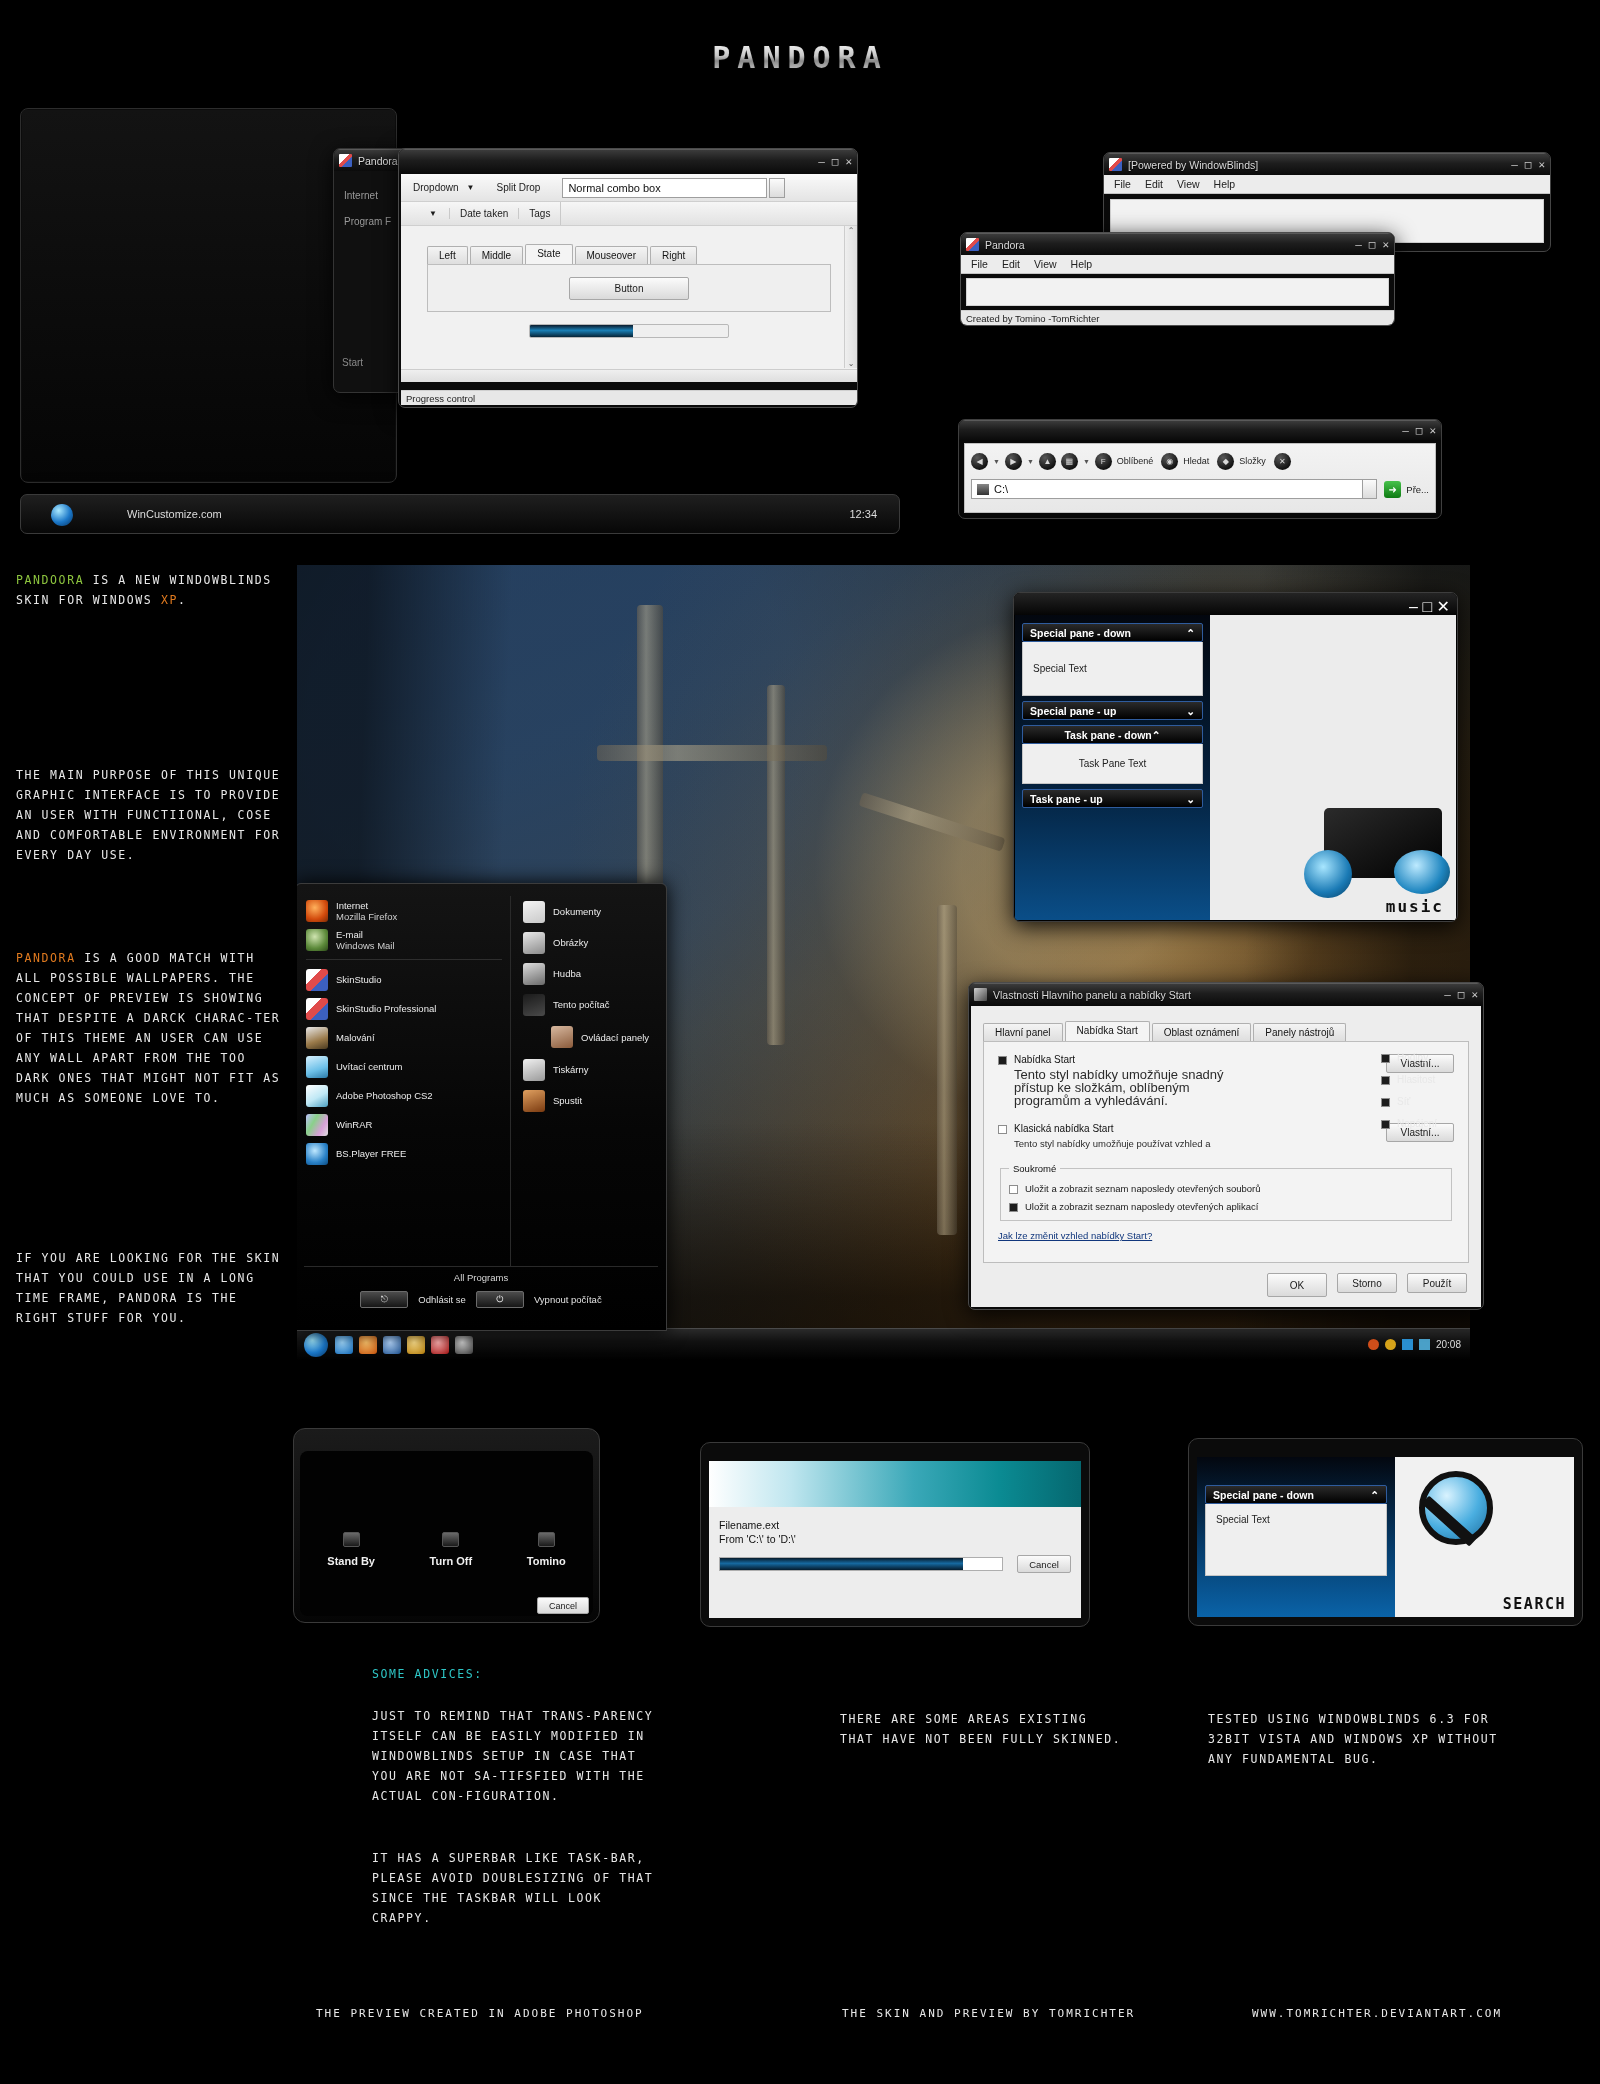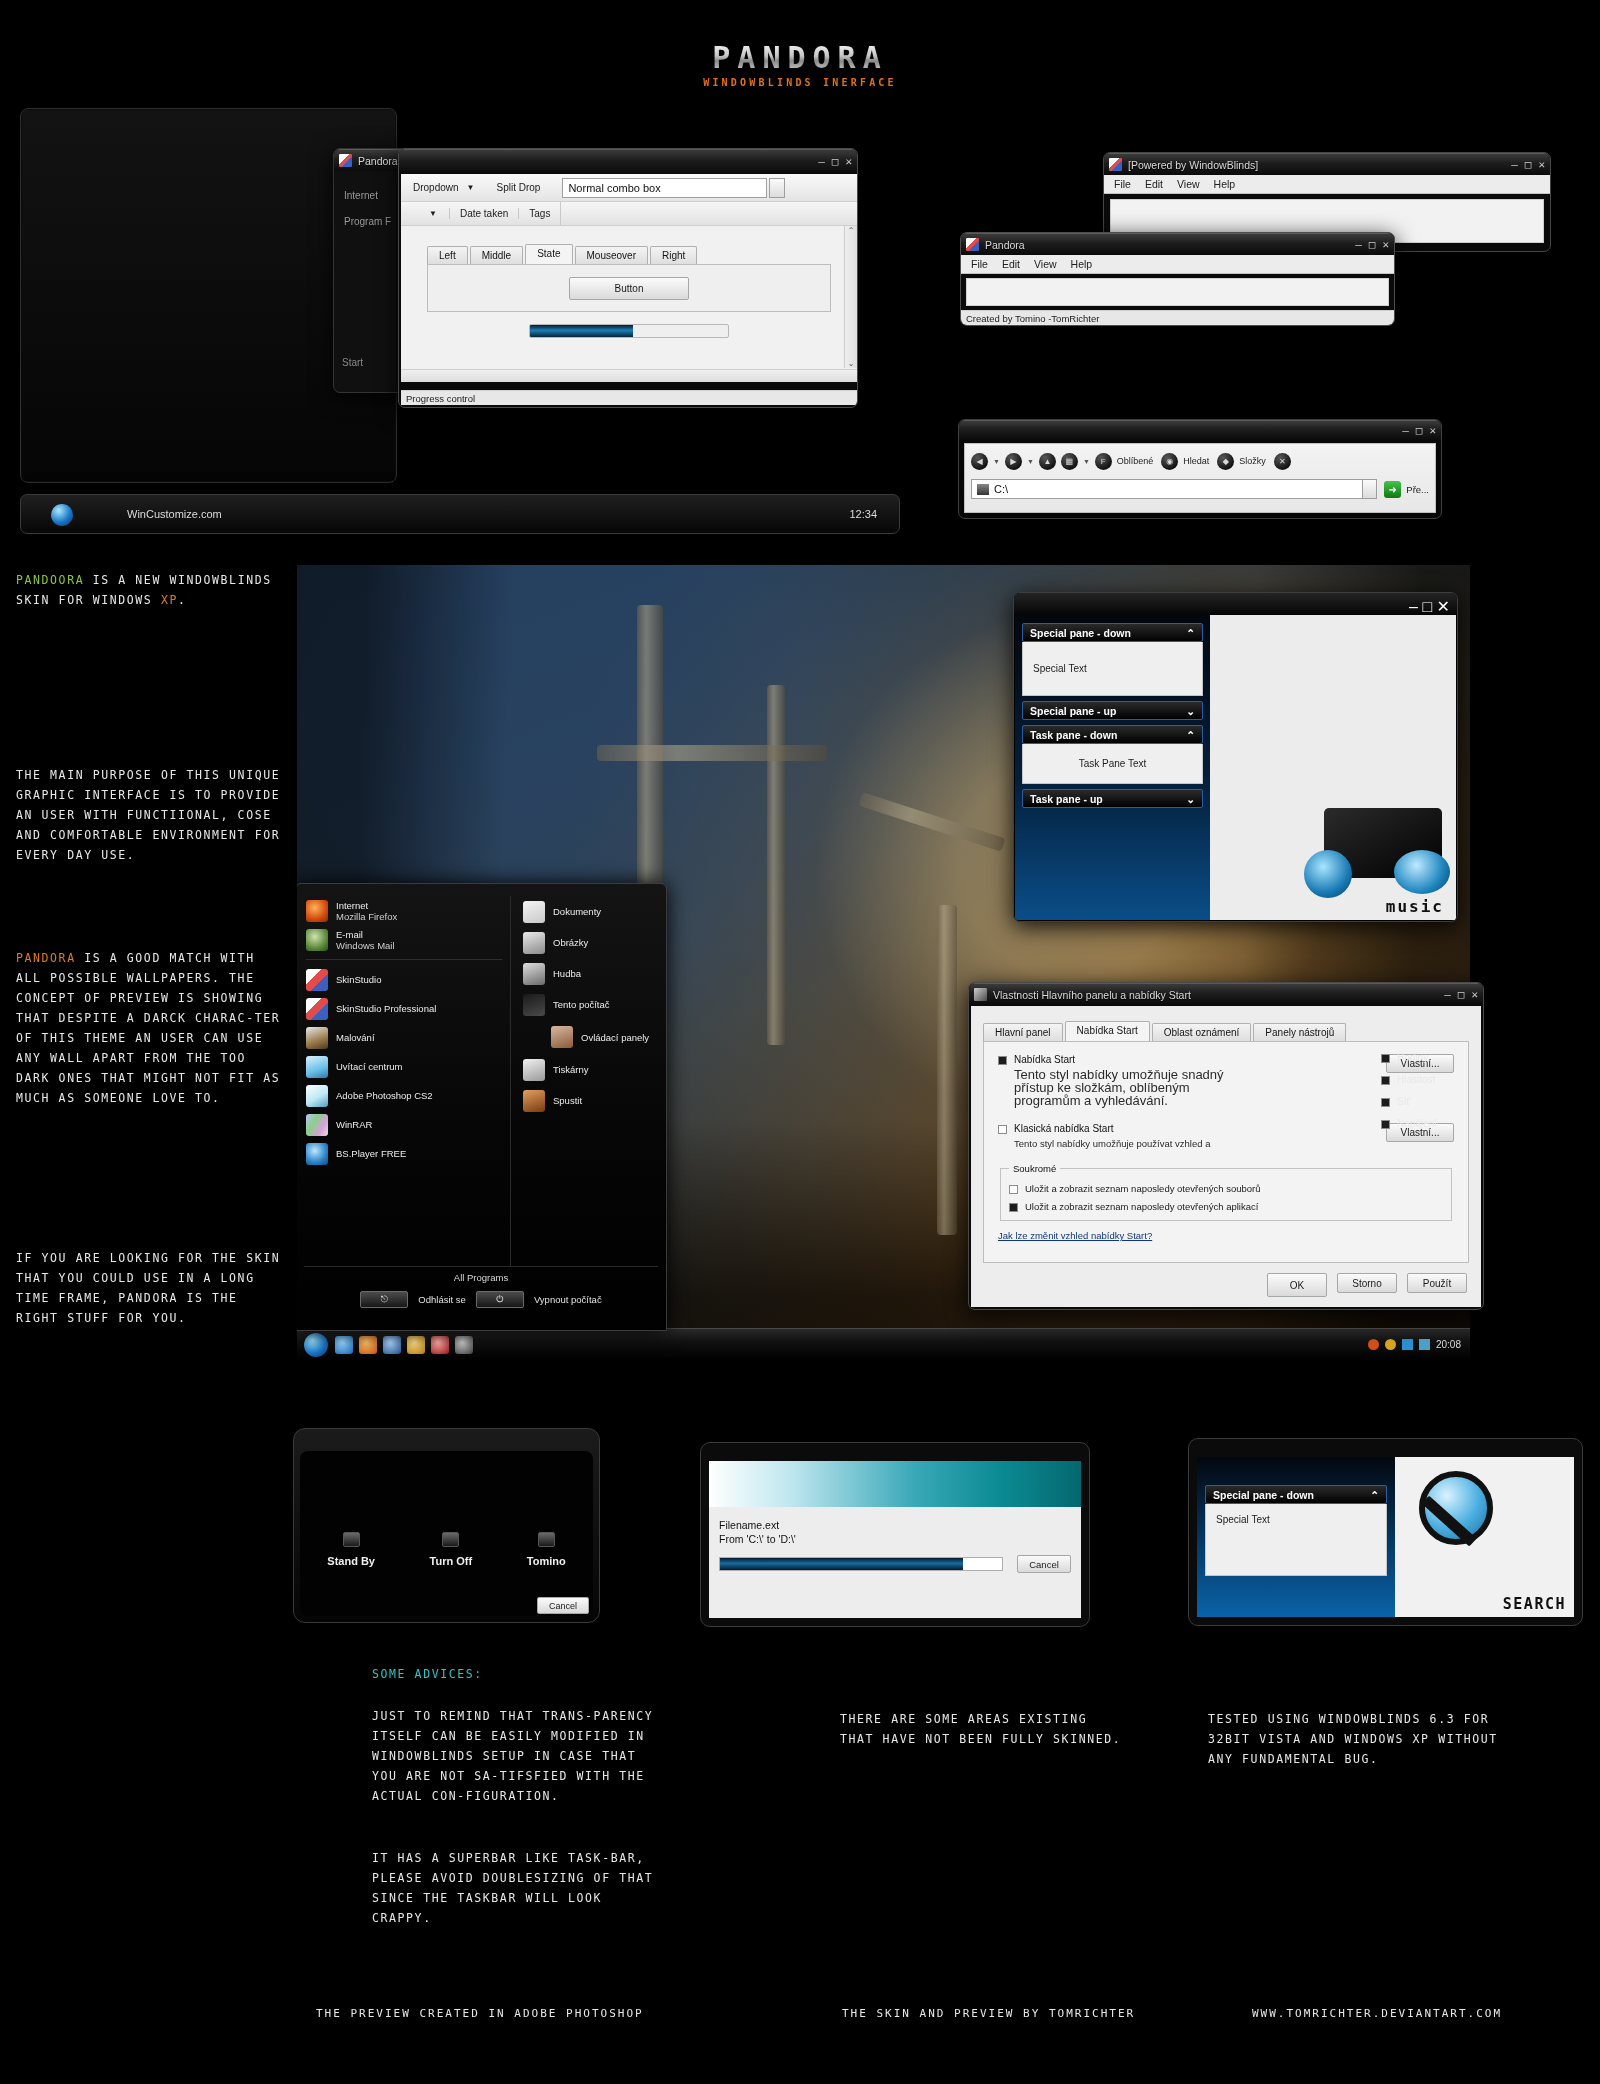--- a/index.html
+++ b/index.html
@@ -116,21 +116,20 @@
     padding:0 7px; font-size:10.5px; font-weight:bold; color:#fff;
     background:linear-gradient(180deg,#2b2b2b,#000); border:1px solid #2f5c9e; border-radius:2px; }
   .pane-body { background:#efefef; color:#222; font-size:10px; padding:10px; border:1px solid #c5c5c5; border-top:none; }
   .link { color:#10367c; text-decoration:underline; }
 </style>
 </head>
 <body>
 
 <div id="logo-block">
   <div id="logo-title">PANDORA</div>
-  <div id="logo-sub">WINDOWBLINDS INERFACE</div>
 </div>
 
 <div class="win" style="left:20px; top:108px; width:377px; height:375px; background:#0c0c0c; border:1px solid #2d2d2d; border-radius:8px;">
   <div style="position:absolute; inset:1px; background:linear-gradient(180deg,#131313,#050505);"></div>
 </div>
 <div class="win" style="left:20px; top:494px; width:880px; height:40px; background:linear-gradient(180deg,#1f1f1f,#070707); border:1px solid #3a3a3a;">
   <div style="position:absolute; left:30px; top:9px; width:22px; height:22px; border-radius:50%;
               background:radial-gradient(circle at 35% 30%,#a9e9ff,#1b77c8 55%,#06305c);"></div>
   <div style="position:absolute; left:106px; top:13px; font-size:11px; color:#dcdcdc;">WinCustomize.com</div>
   <div style="position:absolute; right:22px; top:13px; font-size:11px; color:#dcdcdc;">12:34</div>
@@ -470,21 +469,21 @@
       <span>Special pane - down</span>
       <span>⌃</span>
     </div>
     <div class="pane-body" style="height:54px; display:flex; align-items:center;">
       <span>Special Text</span>
     </div>
     <div class="pane-head" style="margin-top:5px;">
       <span>Special pane - up</span>
       <span>⌄</span>
     </div>
-    <div class="pane-head" style="margin-top:5px;">
+    <div class="pane-head" style="margin-top:5px;justify-content:center;">
       <span>Task pane - down</span>
       <span>⌃</span>
     </div>
     <div class="pane-body" style="height:40px; display:flex; align-items:center; justify-content:center;">
       <span>Task Pane Text</span>
     </div>
     <div class="pane-head" style="margin-top:5px;">
       <span>Task pane - up</span>
       <span>⌄</span>
     </div>

